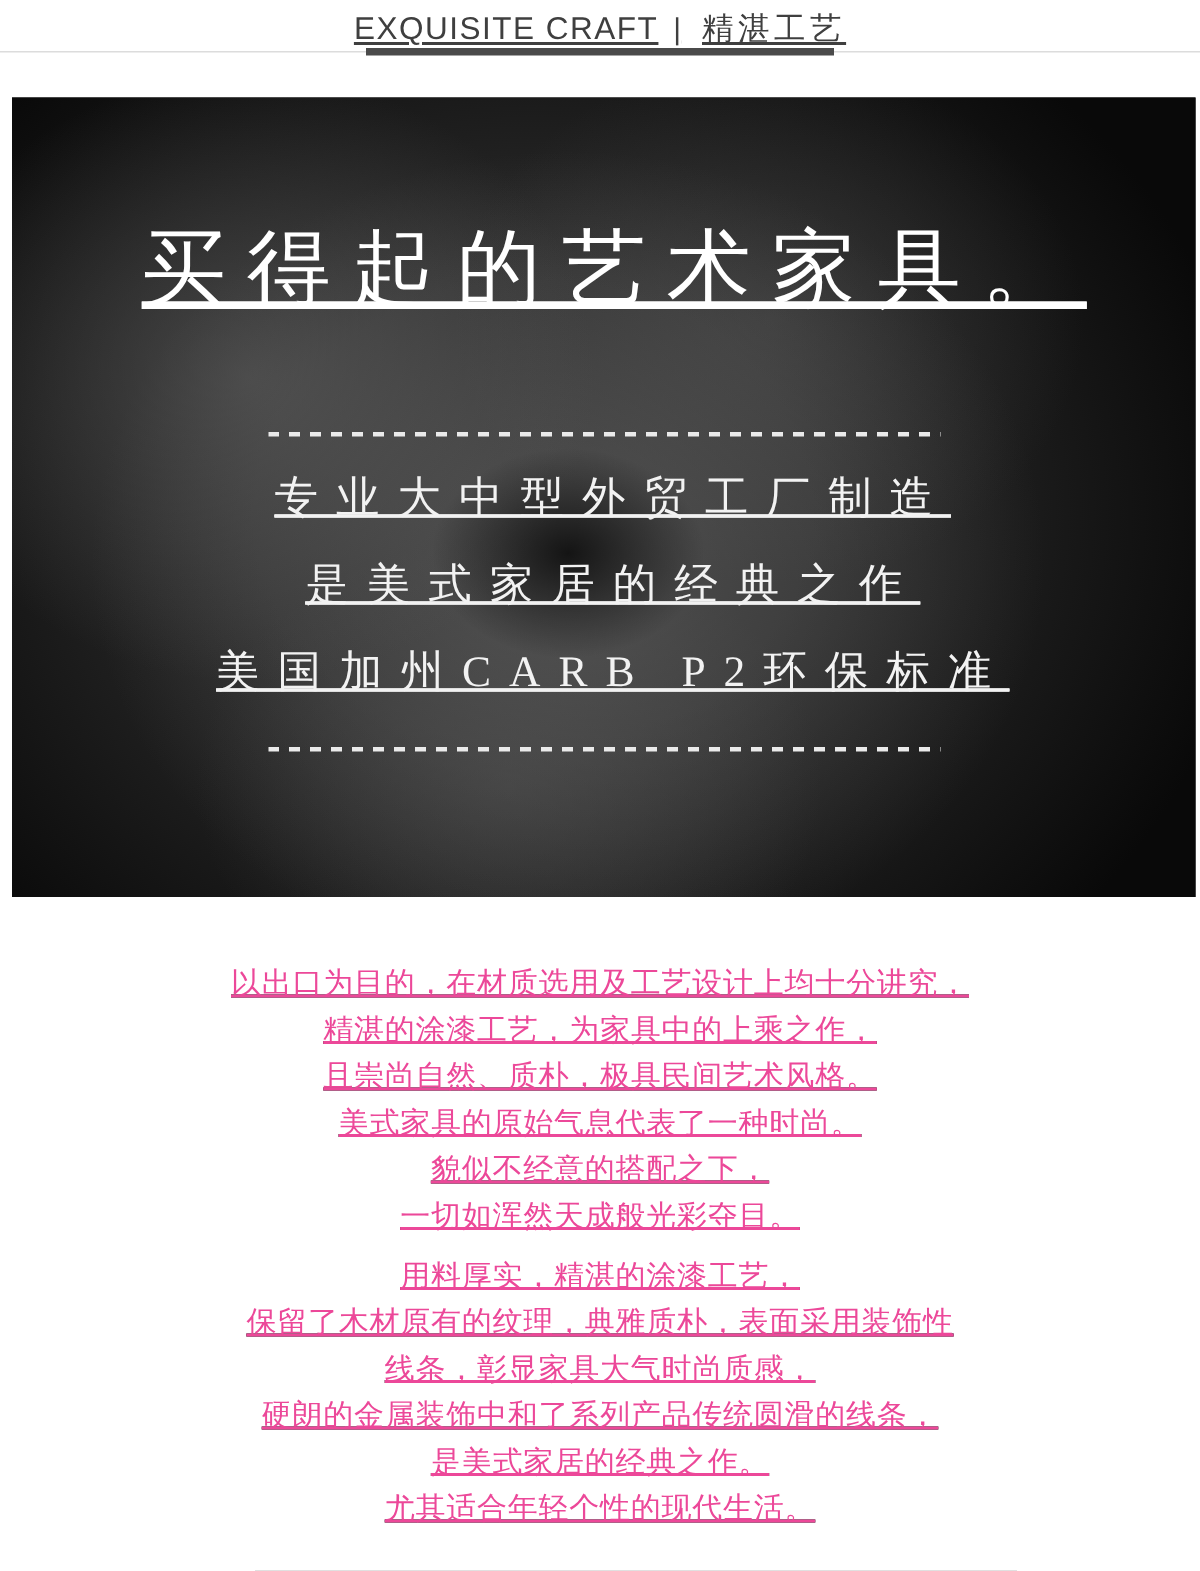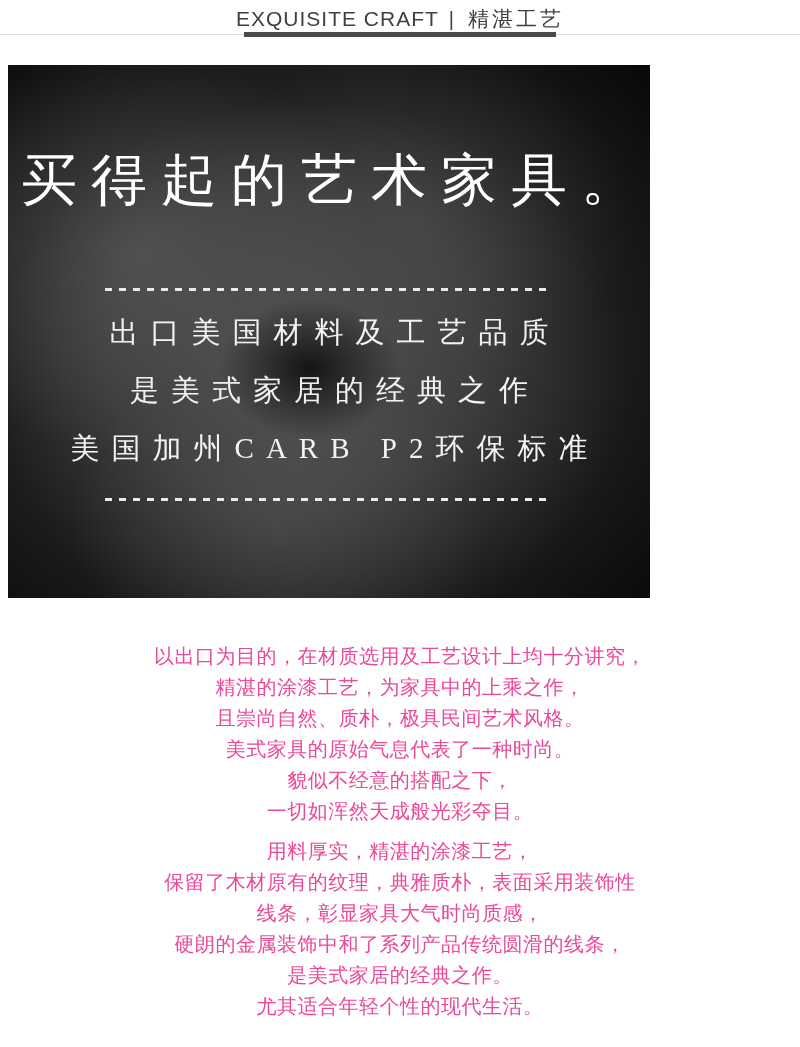--- a/index.html
+++ b/index.html
@@ -1,15 +1,15 @@
 <!DOCTYPE html>
 <html><head>
 <meta charset="utf-8">
 <style>
-  * { margin: 0; padding: 0; box-sizing: border-box; }
+  * { margin: 0; padding: 0; box-sizing: border-box; text-decoration: underline; }
   html, body { background: #ffffff; }
   body {
     width: 800px;
     height: 1047px;
     font-family: "Liberation Sans", "DejaVu Sans", sans-serif;
     overflow: hidden;
   }
   .page {
     width: 800px;
     height: 1047px;
@@ -63,21 +63,21 @@
     width: 312px;
     height: 5px;
     background: #4a4a4a;
   }
 
   
   .hero {
     position: absolute;
     left: 8px;
     top: 65px;
-    width: 642px;
+    width: 789px;
     height: 533px;
     overflow: hidden;
     background:
       radial-gradient(ellipse 130px 100px at 47% 57%, rgba(0,0,0,0.75), rgba(0,0,0,0) 70%),
       radial-gradient(ellipse 330px 290px at 20% 35%, rgba(105,105,105,0.50), rgba(0,0,0,0) 70%),
       radial-gradient(ellipse 430px 370px at 47% 58%, rgba(120,120,120,0.48), rgba(0,0,0,0) 74%),
       radial-gradient(ellipse 300px 250px at 64% 28%, rgba(85,85,85,0.40), rgba(0,0,0,0) 70%),
       radial-gradient(ellipse 290px 230px at 42% 86%, rgba(80,80,80,0.45), rgba(0,0,0,0) 72%),
       radial-gradient(ellipse 620px 520px at 44% 52%, #2c2c2c 30%, #090909 78%),
       #040404;
@@ -148,21 +148,21 @@
       <span class="title-zh">精湛工艺</span>
     </div>
     <div class="header-thin-line"></div>
     <div class="header-thick-bar"></div>
   </div>
 
   <div class="hero">
     <div class="hero-headline">买得起的艺术家具。</div>
     <div class="dashed-divider divider-top"></div>
     <div class="hero-subtitles">
-      <div>出口美国材料及工艺品质</div>
+      <div>专业大中型外贸工厂制造</div>
       <div>是美式家居的经典之作</div>
       <div>美国加州CARB P2环保标准</div>
     </div>
     <div class="dashed-divider divider-bottom"></div>
   </div>
 
   <div class="description">
     <div class="desc-paragraph">
       <div class="desc-line">以出口为目的，在材质选用及工艺设计上均十分讲究，</div>
       <div class="desc-line">精湛的涂漆工艺，为家具中的上乘之作，</div>

